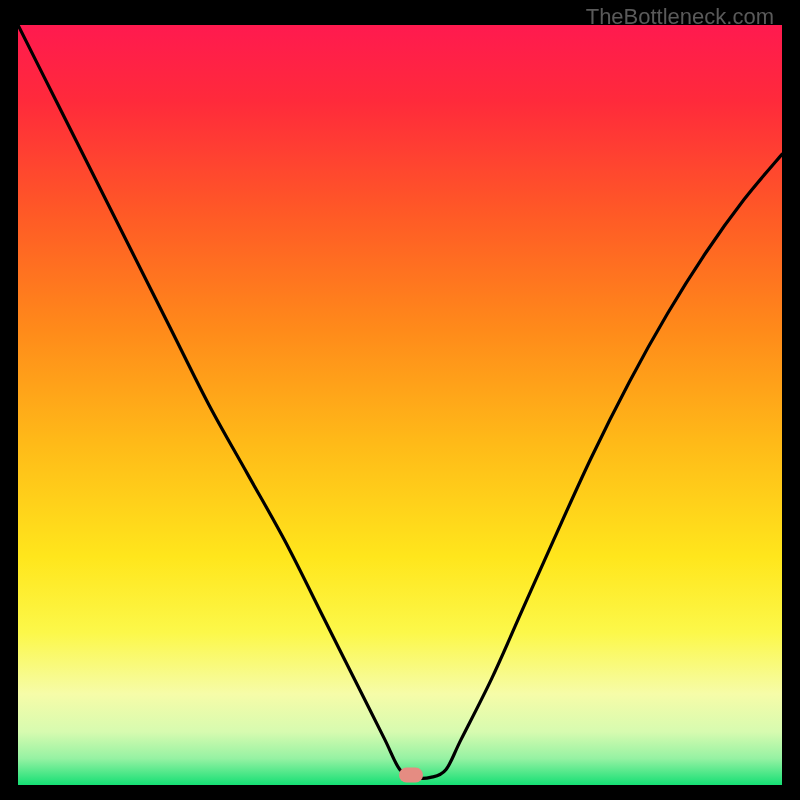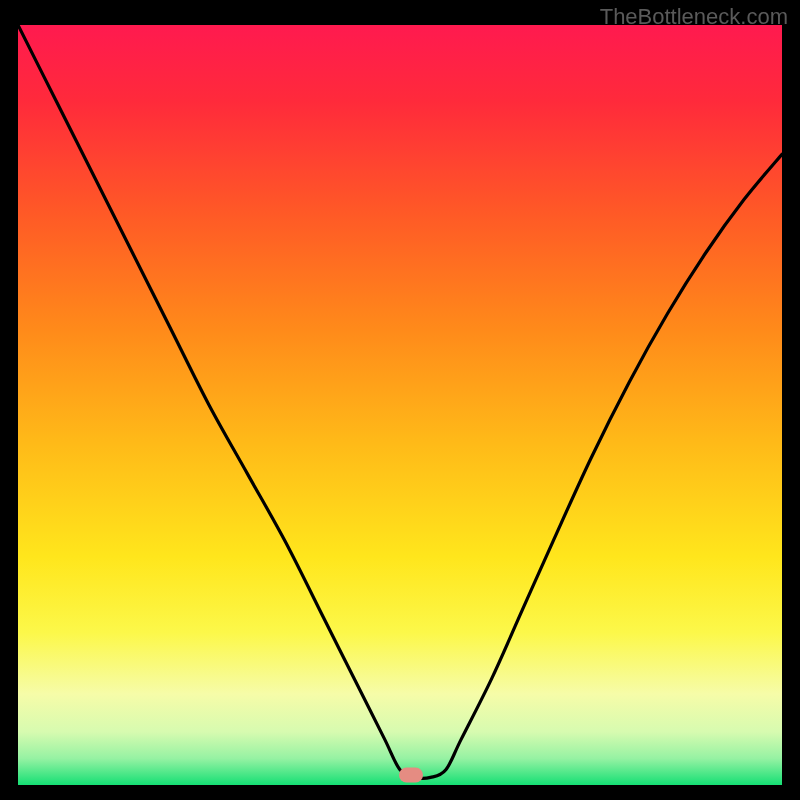--- a/index.html
+++ b/index.html
@@ -13,21 +13,21 @@
   }
   .outer {
     position: relative;
     width: 800px;
     height: 800px;
     background: #000;
   }
   .watermark {
     position: absolute;
     top: 4px;
-    right: 12px;
+    right: 26px;
     color: #5a5a5a;
     font-size: 22px;
     font-weight: 500;
     z-index: 50;
     user-select: none;
   }
   .plot {
     position: absolute;
     left: 18px;
     top: 25px;

